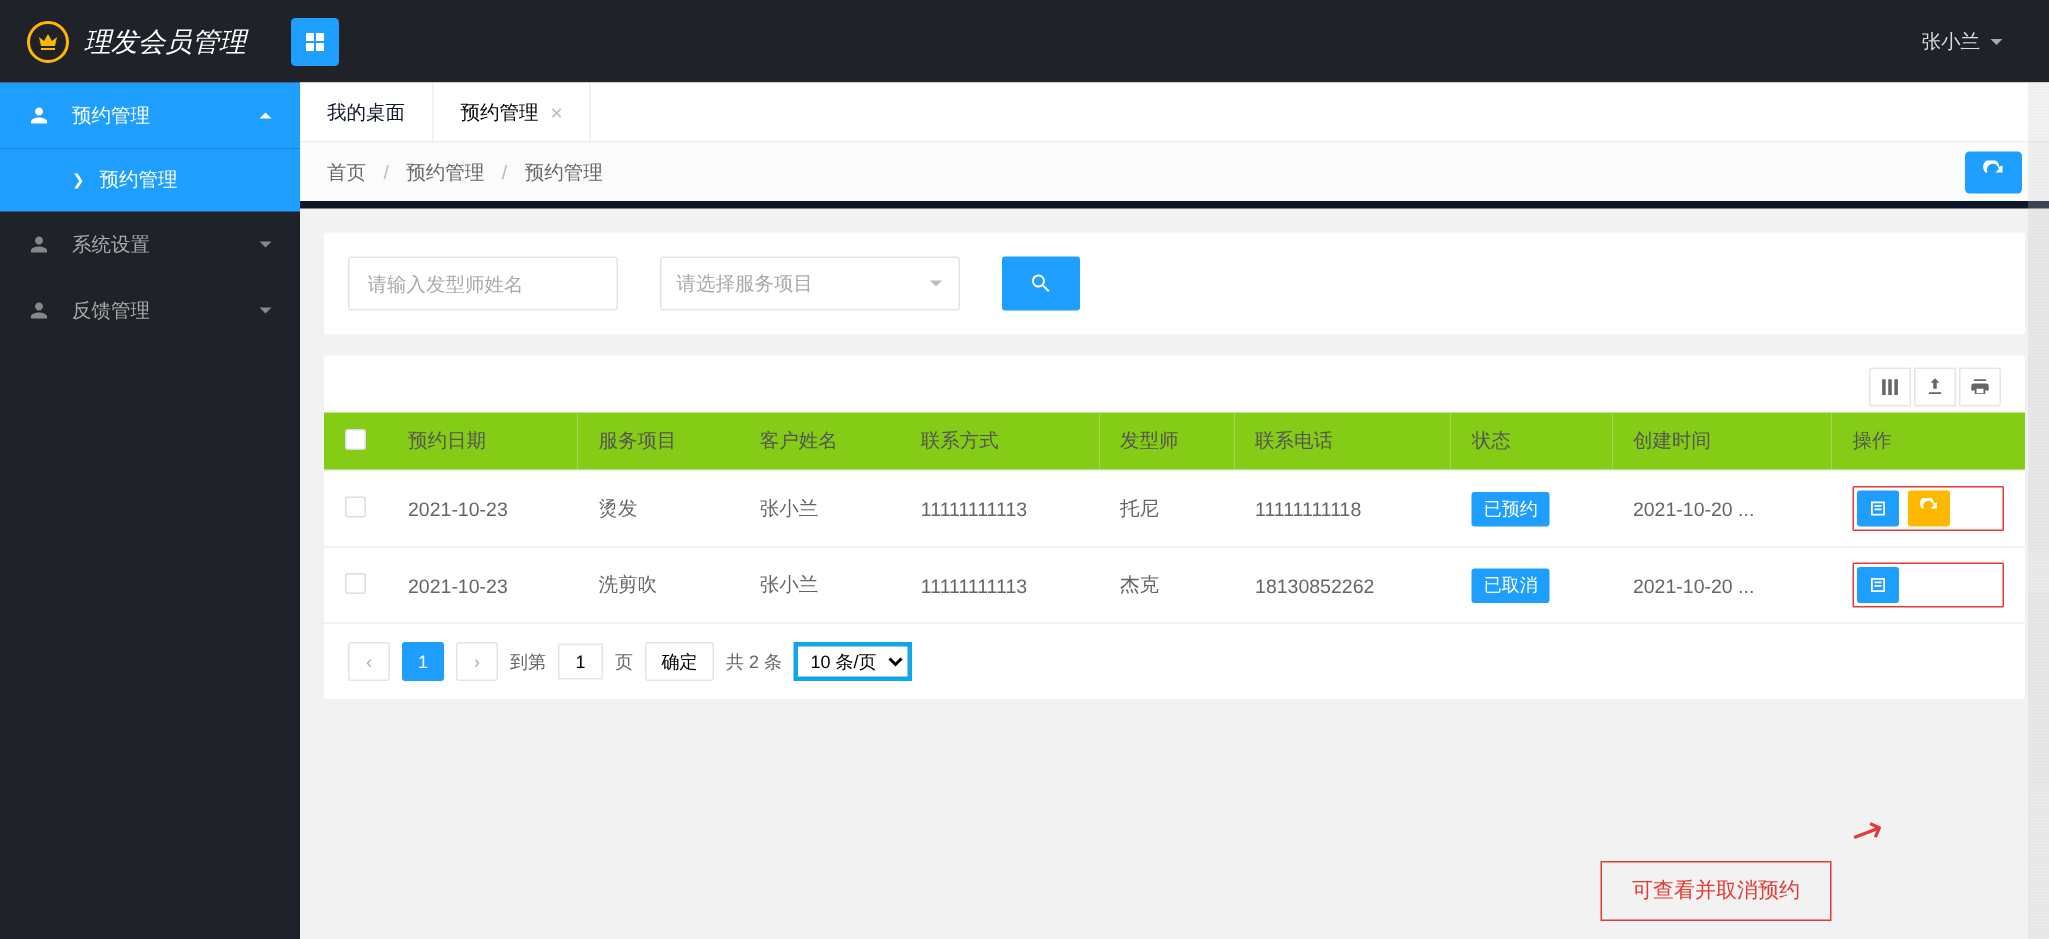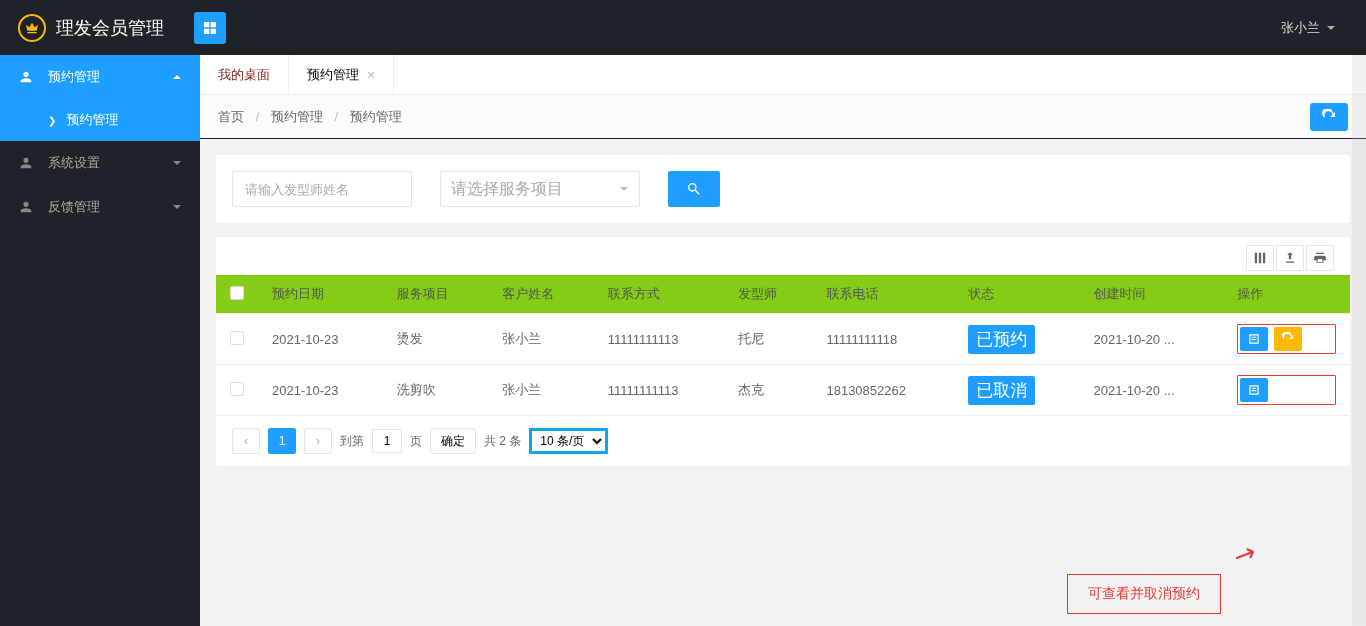--- a/index.html
+++ b/index.html
@@ -1,21 +1,21 @@
 <!DOCTYPE html>
 <html><head>
 <meta charset="utf-8">
 <style>
 * { box-sizing: border-box; margin: 0; padding: 0; }
 body { font-family: "Microsoft YaHei", Arial, sans-serif; font-size: 13px; color: #333; background: #f2f2f2; overflow: hidden; }
 
 
 .header { height: 55px; background: #20222A; color: #fff; display: flex; align-items: center; justify-content: space-between; padding: 0 15px 0 0; }
 .header-left { display: flex; align-items: center; height: 100%; }
-.logo-box { display: flex; align-items: center; padding: 16px 18px; height: 100%; }
+.logo-box { display: flex; align-items: center; padding: 16px 18px; height: 100%; font-style: italic; }
 .logo-icon { width: 28px; height: 28px; border: 2px solid #ffb800; border-radius: 50%; display: flex; align-items: center; justify-content: center; margin-right: 10px; }
 .logo-icon svg { width: 16px; height: 16px; fill: #ffb800; }
 .logo-text { font-size: 18px; color: #fff; font-weight: 500; }
 .menu-toggle { background: #1E9FFF; width: 32px; height: 32px; border-radius: 3px; display: flex; align-items: center; justify-content: center; cursor: pointer; margin-left: 12px;}
 .menu-toggle svg { width: 16px; height: 16px; fill: #fff; }
 .header-right { display: flex; align-items: center; height: 100%; padding: 0 15px; cursor: pointer; }
 .header-right span { color: #ddd; font-size: 13px; margin-right: 6px; }
 .header-right svg { width: 10px; height: 10px; fill: #aaa; }
 
 
@@ -27,51 +27,51 @@
 .sidebar-item.active { background: #1E9FFF; color: #fff; }
 .sidebar-item.active svg.person { fill: #fff; }
 .sidebar-item.active svg.caret { fill: #fff; }
 .sidebar-item svg.caret { width: 10px; height: 10px; fill: #888; }
 .sidebar-sub { height: 42px; display: flex; align-items: center; padding-left: 48px; background: #1E9FFF; color: #fff; cursor: pointer; font-size: 13px;}
 .sidebar-sub .chev { font-size: 10px; margin-right: 10px; }
 
 
 .main { flex: 1; display: flex; flex-direction: column; background: #f2f2f2; overflow: hidden; }
 .tabs { background: #fff; height: 40px; display: flex; border-bottom: 1px solid #eee; }
-.tab { padding: 0 18px; display: flex; align-items: center; height: 100%; border-right: 1px solid #eee; cursor: pointer; font-size: 13px; color: #7f1d1d; }
+.tab { padding: 0 18px; display: flex; align-items: center; height: 100%; border-right: 1px solid #eee; cursor: pointer; font-size: 13px; color: #0f172a; }
 .tab.active { color: #000; }
 .tab .close { margin-left: 8px; color: #bbb; font-size: 14px; }
-.crumb-bar { background: #fbfbfb; height: 44px; display: flex; align-items: center; justify-content: space-between; padding: 0 18px; border-bottom: 1px solid #0f172a; }
+.crumb-bar { background: #fbfbfb; height: 44px; display: flex; align-items: center; justify-content: space-between; padding: 0 18px; border-bottom: 5px solid #0f172a; }
 .crumb { color: #666; font-size: 13px; }
 .crumb .sep { margin: 0 8px; color: #bbb; }
 .refresh-btn { background: #1E9FFF; width: 38px; height: 28px; border-radius: 3px; display: flex; align-items: center; justify-content: center; cursor: pointer; }
 .refresh-btn svg { width: 16px; height: 16px; fill: #fff; }
 
 .content { flex: 1; padding: 16px; overflow: auto; position: relative; }
 .card { background: #fff; border-radius: 2px; }
 .search-bar { padding: 16px; display: flex; gap: 28px; align-items: center; }
 .text-input { height: 36px; border: 1px solid #e5e5e5; border-radius: 2px; padding: 0 12px; width: 180px; font-size: 13px; outline: none; }
 .text-input::placeholder { color: #aaa; }
-.select { height: 36px; border: 1px solid #e5e5e5; border-radius: 2px; padding: 0 10px; width: 200px; font-size: 16px; display: flex; align-items: center; justify-content: space-between; color: #aaa; cursor: pointer; }
+.select { height: 36px; border: 1px solid #e5e5e5; border-radius: 2px; padding: 0 10px; width: 200px; font-size: 13px; display: flex; align-items: center; justify-content: space-between; color: #aaa; cursor: pointer; }
 .select svg { width: 10px; height: 10px; fill: #bbb; }
 .search-btn { background: #1E9FFF; width: 52px; height: 36px; border-radius: 2px; display: flex; align-items: center; justify-content: center; cursor: pointer; }
 .search-btn svg { width: 16px; height: 16px; fill: #fff; }
 
 .toolbar-right { display: flex; justify-content: flex-end; padding: 8px 16px 4px; gap: 2px; }
 .tool-btn { width: 28px; height: 26px; border: 1px solid #e5e5e5; display: flex; align-items: center; justify-content: center; cursor: pointer; background: #fff; }
 .tool-btn:first-child { border-radius: 2px 0 0 2px; }
 .tool-btn:last-child { border-radius: 0 2px 2px 0; }
 .tool-btn svg { width: 14px; height: 14px; fill: #666; }
 
 .table { width: 100%; border-collapse: collapse; }
 .table th, .table td { text-align: left; padding: 10px 14px; font-size: 13px; border-bottom: 1px solid #eee; color: #555; font-weight: normal;}
 .table th { background: #84cc16; color: #555; }
 .table td { color: #666; }
 .chk { width: 14px; height: 14px; border: 1px solid #ddd; border-radius: 2px; display: inline-block; cursor: pointer; background: #fff;}
-.badge { display: inline-block; padding: 3px 8px; border-radius: 2px; color: #fff; font-size: 17px; background: #1E9FFF; }
+.badge { display: inline-block; padding: 3px 8px; border-radius: 2px; color: #fff; font-size: 12px; background: #1E9FFF; }
 .act-cell { display: flex; gap: 6px; }
 .act-btn { width: 28px; height: 24px; border-radius: 2px; display: flex; align-items: center; justify-content: center; cursor: pointer; }
 .act-btn.blue { background: #1E9FFF; }
 .act-btn.orange { background: #FFB800; }
 .act-btn svg { width: 14px; height: 14px; fill: #fff; }
 .act-highlight { border: 1.5px solid #e53935; padding: 2px; border-radius: 1px;}
 
 .pager { display: flex; align-items: center; padding: 12px 16px; gap: 8px; color: #666; font-size: 12px;}
 .pg-btn { width: 28px; height: 26px; border: 1px solid #e5e5e5; display: flex; align-items: center; justify-content: center; cursor: pointer; color: #aaa; border-radius: 2px; background:#fff;}
 .pg-btn.active { background: #1E9FFF; color: #fff; border-color: #1E9FFF; }

